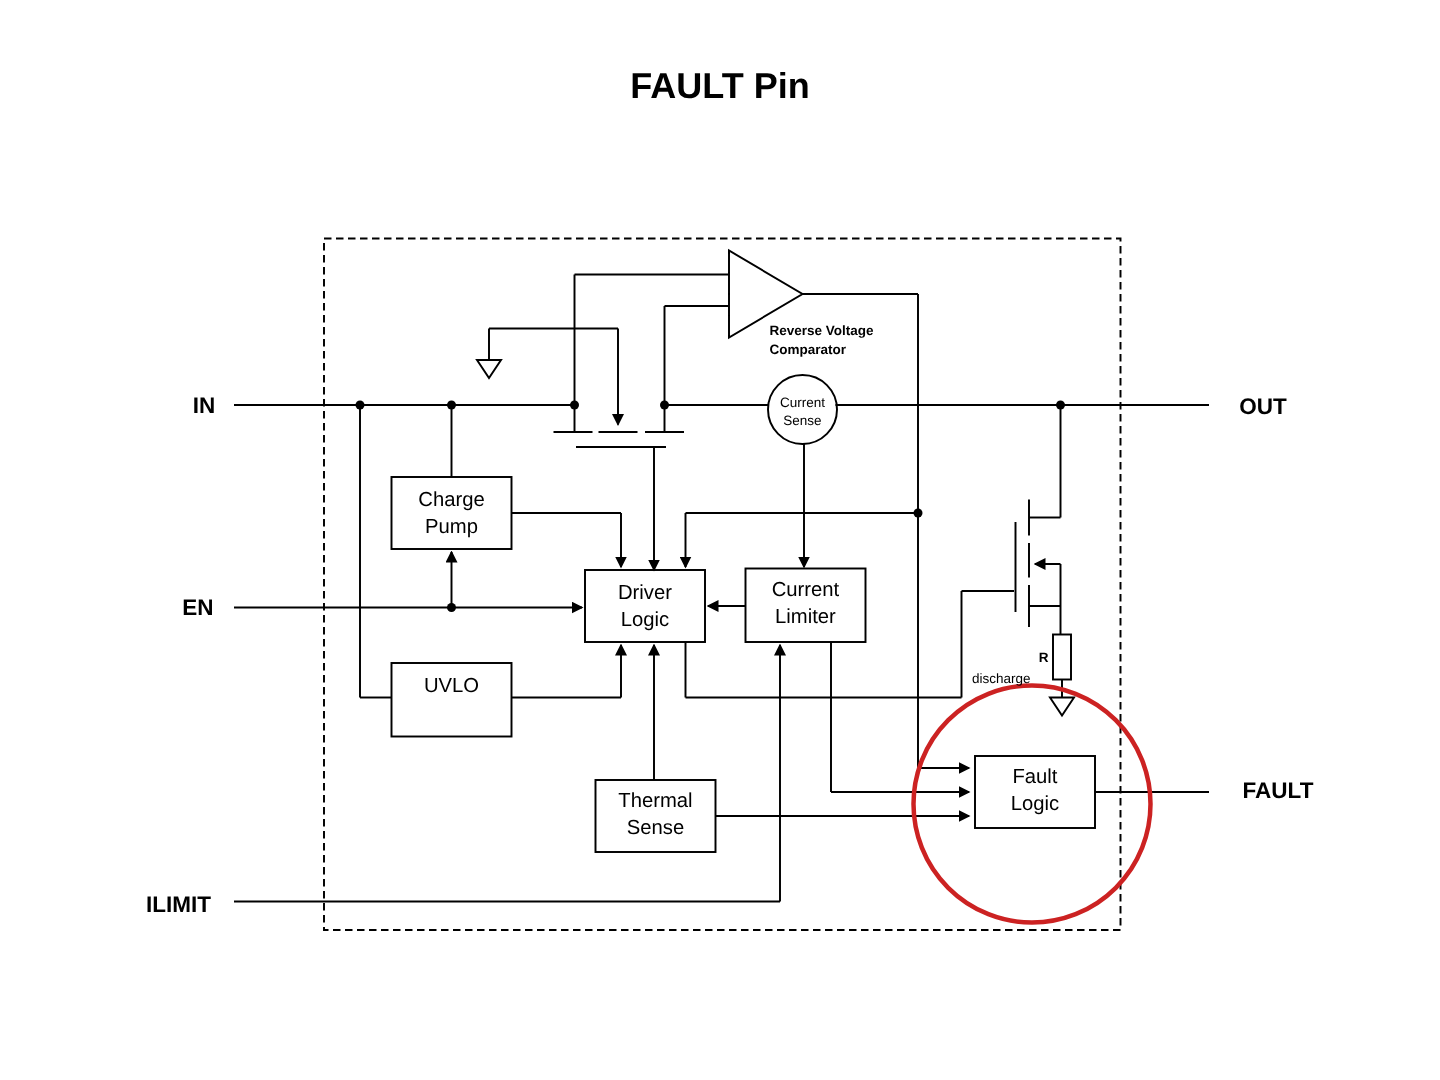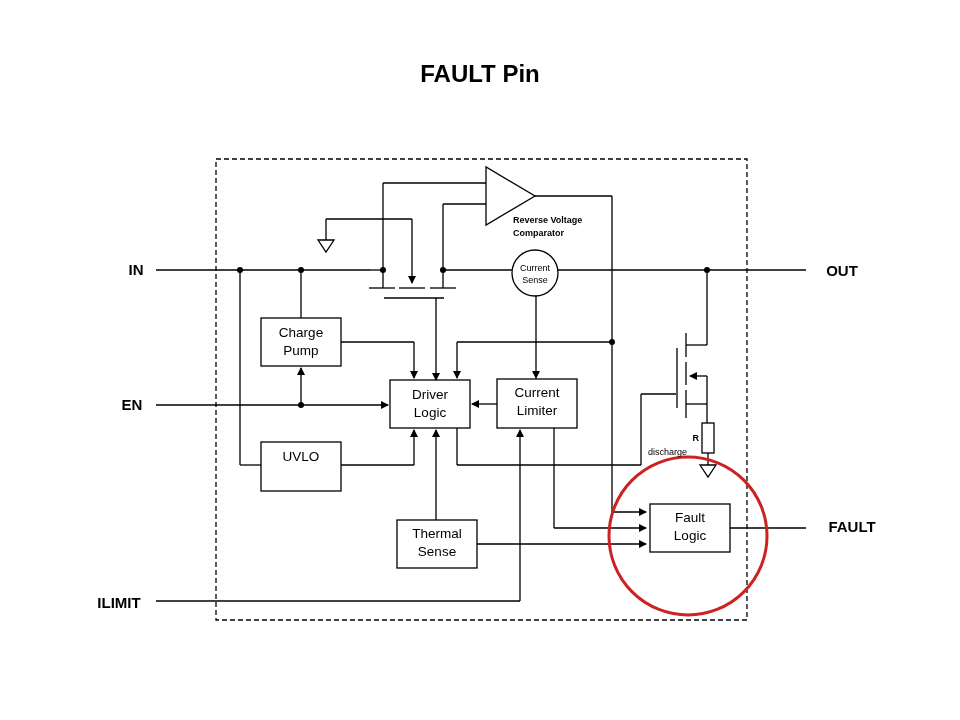--- a/index.html
+++ b/index.html
@@ -1,17 +1,17 @@
 <!DOCTYPE html>
 <html><head>
 <meta charset="utf-8">
 <style>
   html, body { margin:0; padding:0; background:#ffffff; }
   body { width:960px; height:720px; position:relative; overflow:hidden; font-family:"Liberation Sans", sans-serif; }
-  #title { position:absolute; left:0; top:60px; width:960px; text-align:center; font-weight:bold; font-size:24px; color:#000; }
+  #title { position:absolute; left:0; top:44px; width:960px; text-align:center; font-weight:bold; font-size:24px; color:#000; }
   svg { position:absolute; left:0; top:0; }
   .lbl { font-family:"Liberation Sans", sans-serif; fill:#000; }
   .pin { font-weight:bold; font-size:15px; }
   .box { font-size:13.5px; }
   .small { font-size:9px; }
   .tiny { font-size:9px; font-weight:bold; }
 </style>
 </head>
 <body>
 

